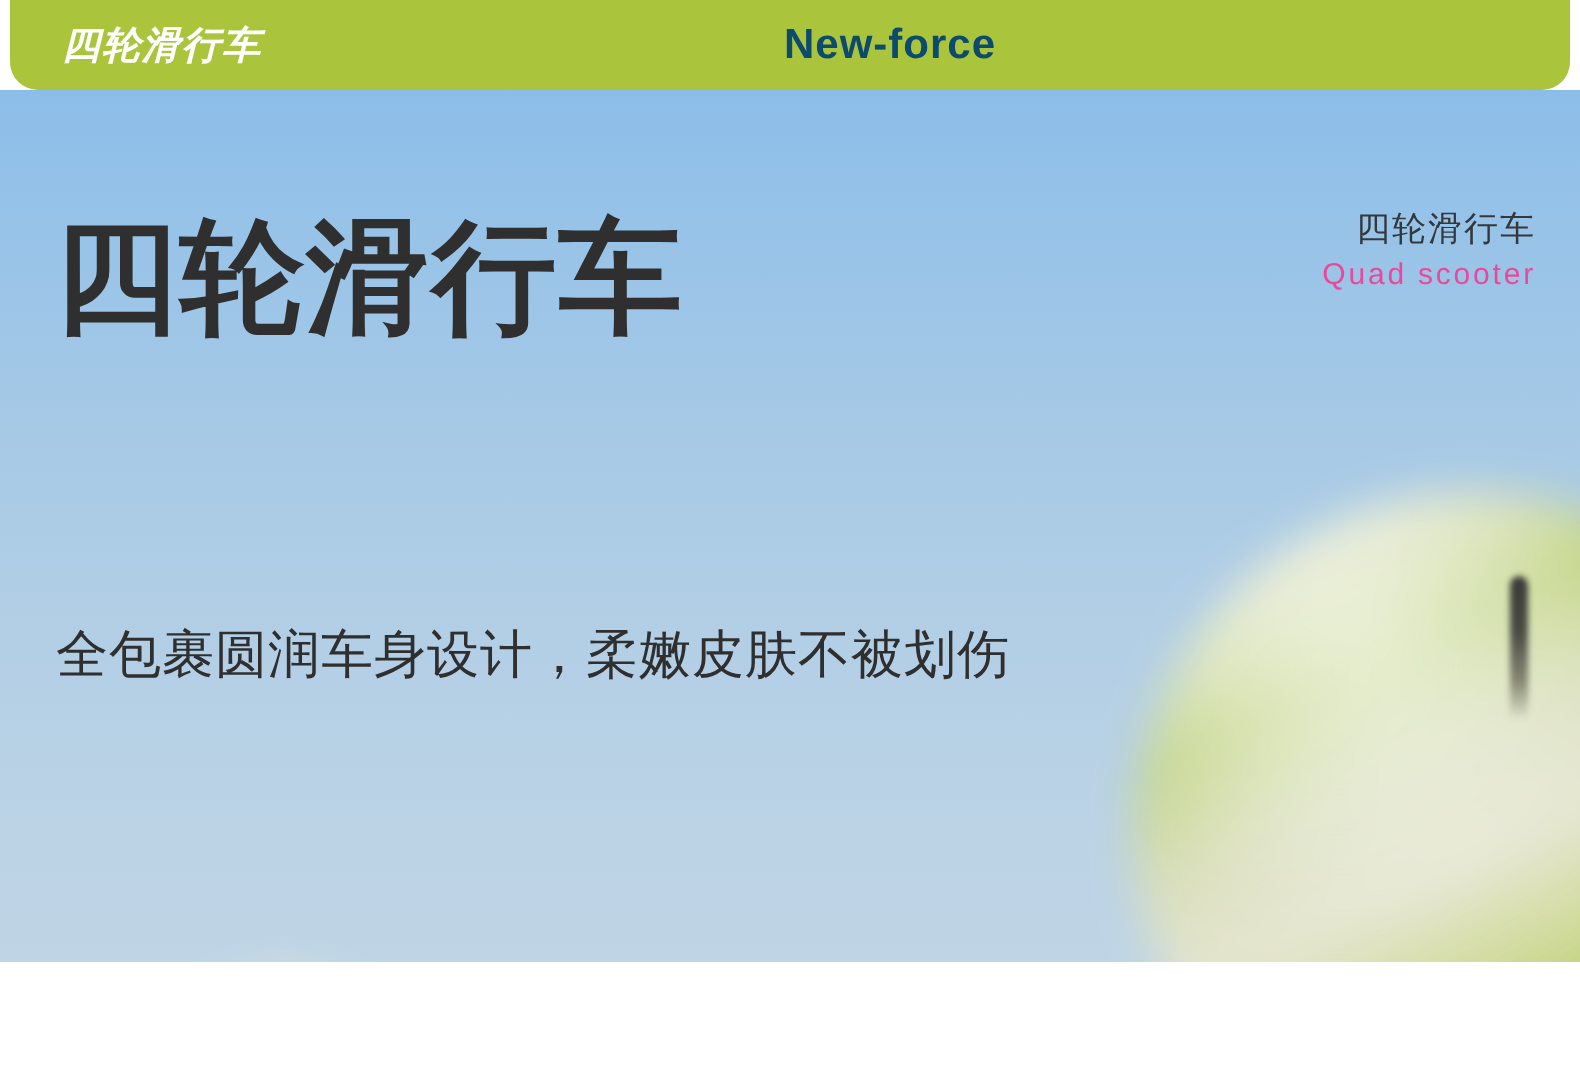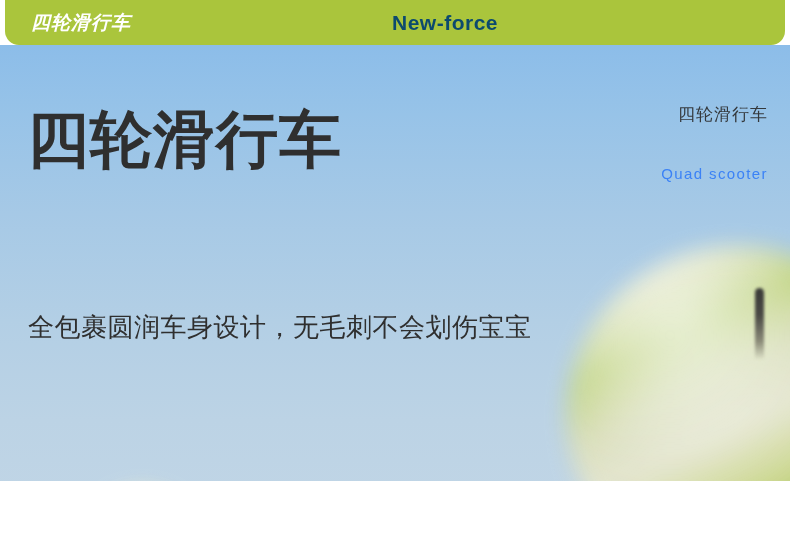--- a/index.html
+++ b/index.html
@@ -183,25 +183,24 @@
   .side-label-cn {
     font-size: 17px;
     color: #34383c;
     letter-spacing: 1px;
     line-height: 24px;
     white-space: nowrap;
   }
 
   .side-label-en {
     font-size: 15px;
-    color: #3b82f6;
+    color: #ec4899;
     letter-spacing: 1.4px;
     line-height: 22px;
     white-space: nowrap;
-    margin-top: 36px;
   }
 </style>
 </head>
 <body>
 
 <div class="banner">
 
   <div class="sky"></div>
 
   <div class="sphere-right"></div>
@@ -211,20 +210,20 @@
 
   <div class="topbar">
     <div class="topbar-left">四轮滑行车</div>
     <div class="topbar-center">New-force</div>
   </div>
 
   <div class="headline">
     <div class="headline-line">四轮滑行车</div>
   </div>
 
-  <div class="subtitle">全包裹圆润车身设计，无毛刺不会划伤宝宝</div>
+  <div class="subtitle">全包裹圆润车身设计，柔嫩皮肤不被划伤</div>
 
   <div class="side-label">
     <div class="side-label-cn">四轮滑行车</div>
     <div class="side-label-en">Quad scooter</div>
   </div>
 
 </div>
 
 </body></html>

